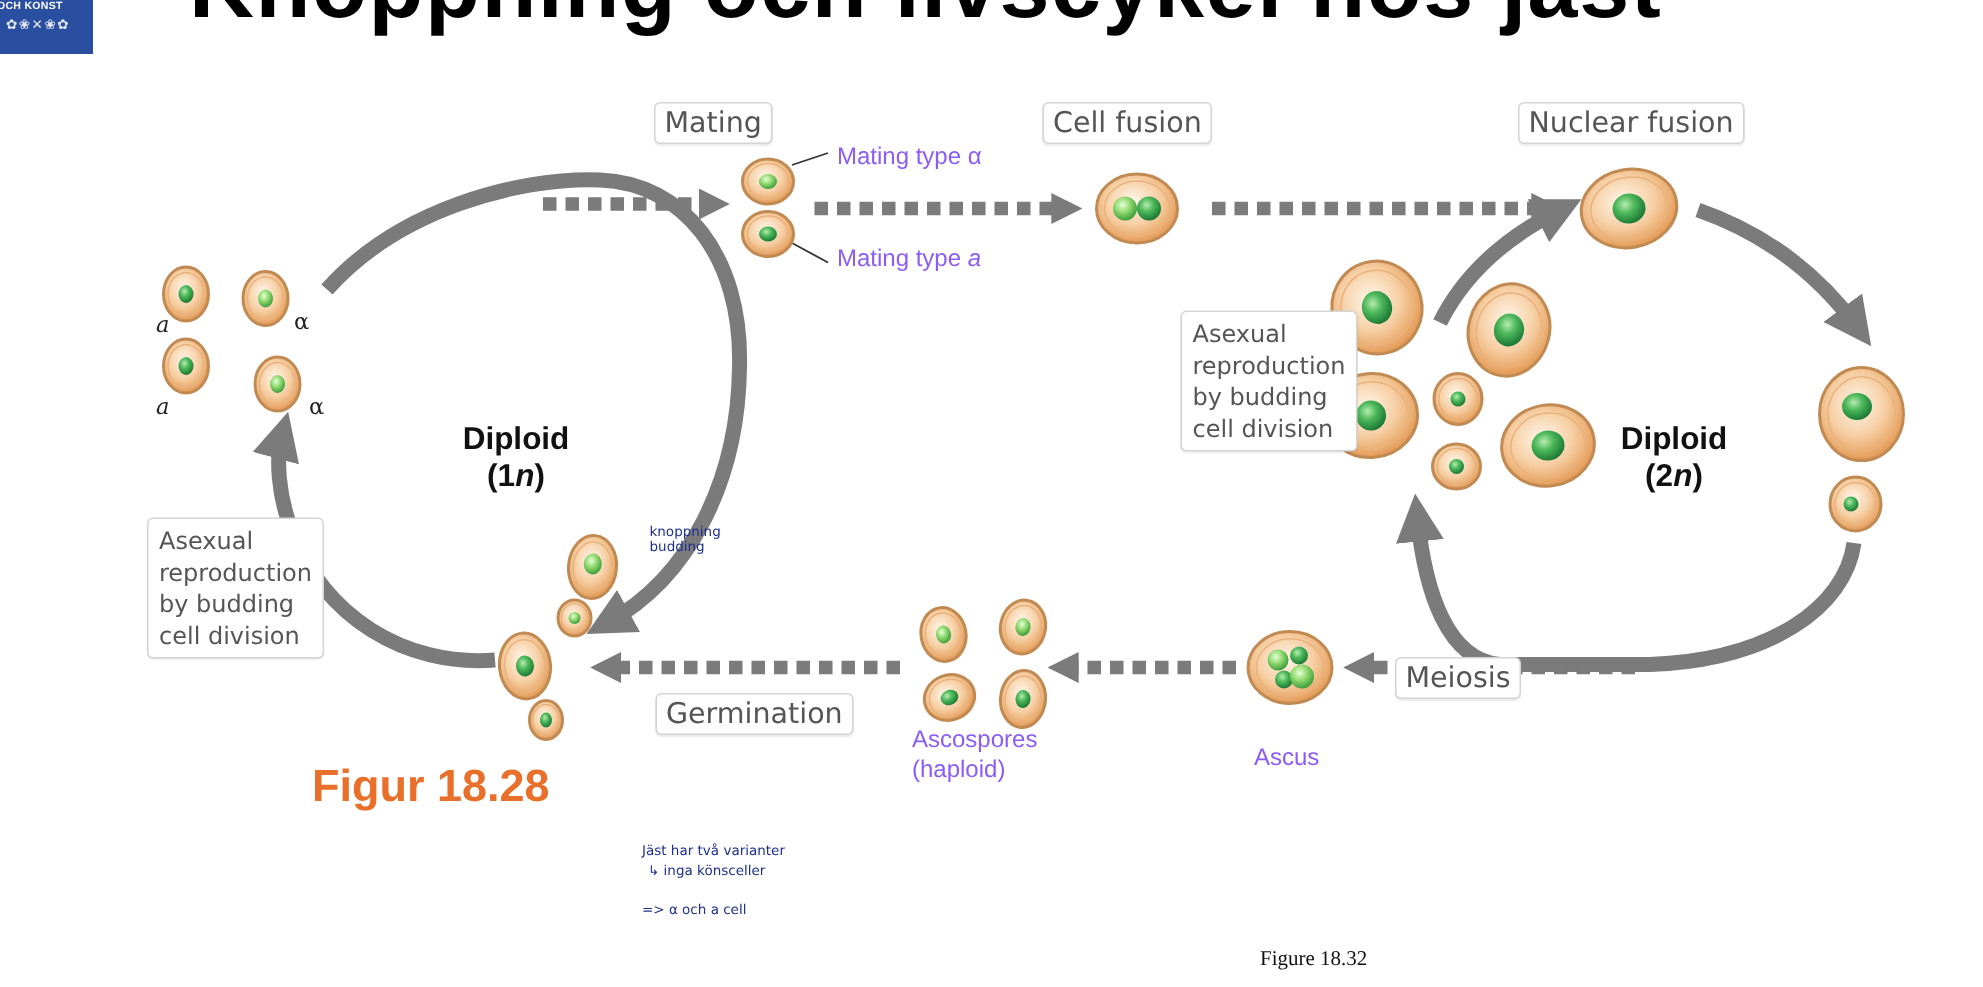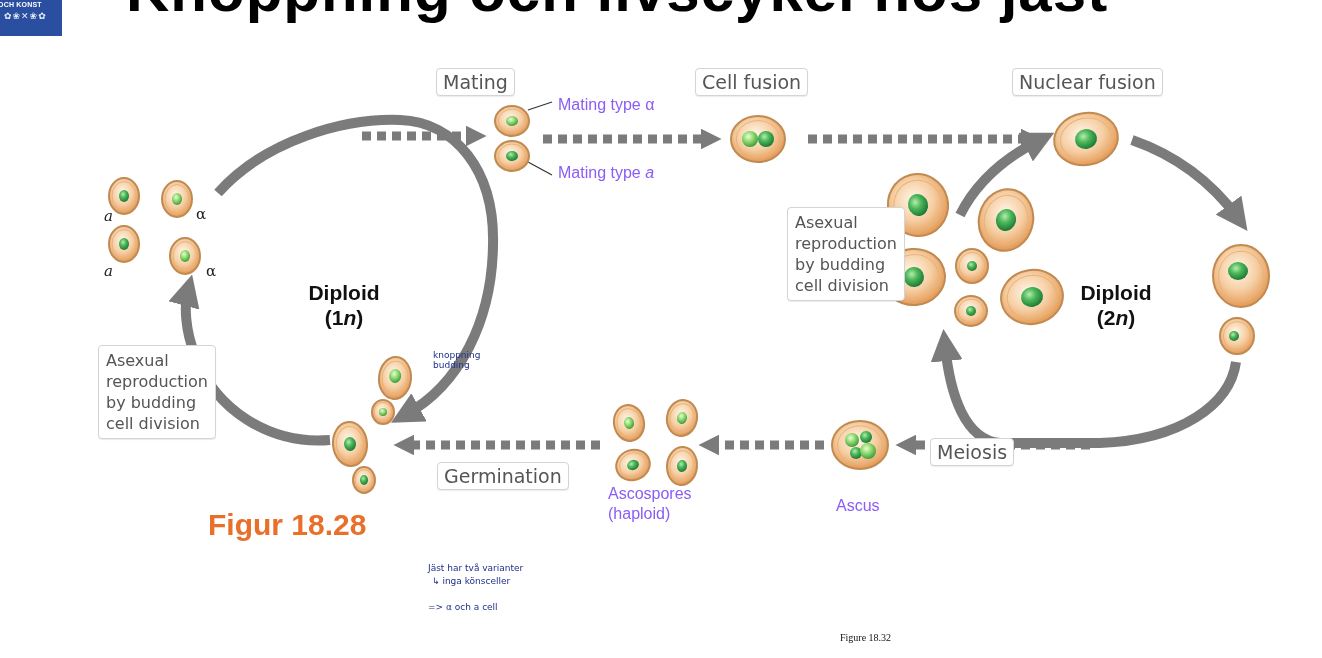--- a/index.html
+++ b/index.html
@@ -10,21 +10,21 @@
   .title { position:absolute; left:126px; top:-44px; font-size:60px; font-weight:bold; color:#000; white-space:nowrap; letter-spacing:1px; }
   svg#diagram { position:absolute; left:0; top:0; }
   .tag { position:absolute; border:1.5px solid #d4d4d4; border-radius:4px; background:#fff; color:#555; font-family:"DejaVu Sans", sans-serif; font-size:19px; padding:2px 6px; box-shadow:0 1px 1px rgba(0,0,0,0.08); white-space:nowrap; }
   .tag.multi { line-height:21px; padding:4px 7px; font-size:16px;margin-left:48px; }
   .lbl { position:absolute; color:#8b5cf6; font-size:16px; white-space:nowrap; }
   .lbl.big { font-size:21px; font-weight:bold; color:#111; text-align:center; line-height:25px; }
   .greek { position:absolute; font-family:"DejaVu Serif", serif; font-size:15px; color:#222; }
   .ital { font-style:italic; }
   .figref { position:absolute; left:208px; top:508px; color:#e8702a; font-size:30px; font-weight:bold; }
   .hand { position:absolute; color:#1f2f8a; font-family:"DejaVu Sans", sans-serif; font-size:9px; white-space:nowrap; line-height:13px; }
-  .figcap { position:absolute; left:840px; top:632px; font-family:"Liberation Serif", serif; font-size:10px; color:#111; }
+  .figcap { position:absolute; left:840px; top:632px; font-family:"Liberation Serif", serif; font-size:14px; color:#111; }
 </style>
 </head>
 <body>
 
 <div class="logo">
   <span class="logo-text">OCH KONST</span>
   <span class="logo-wreath">✿❀✕❀✿</span>
 </div>
 <div class="title">Knoppning och livscykel hos jäst</div>
 

